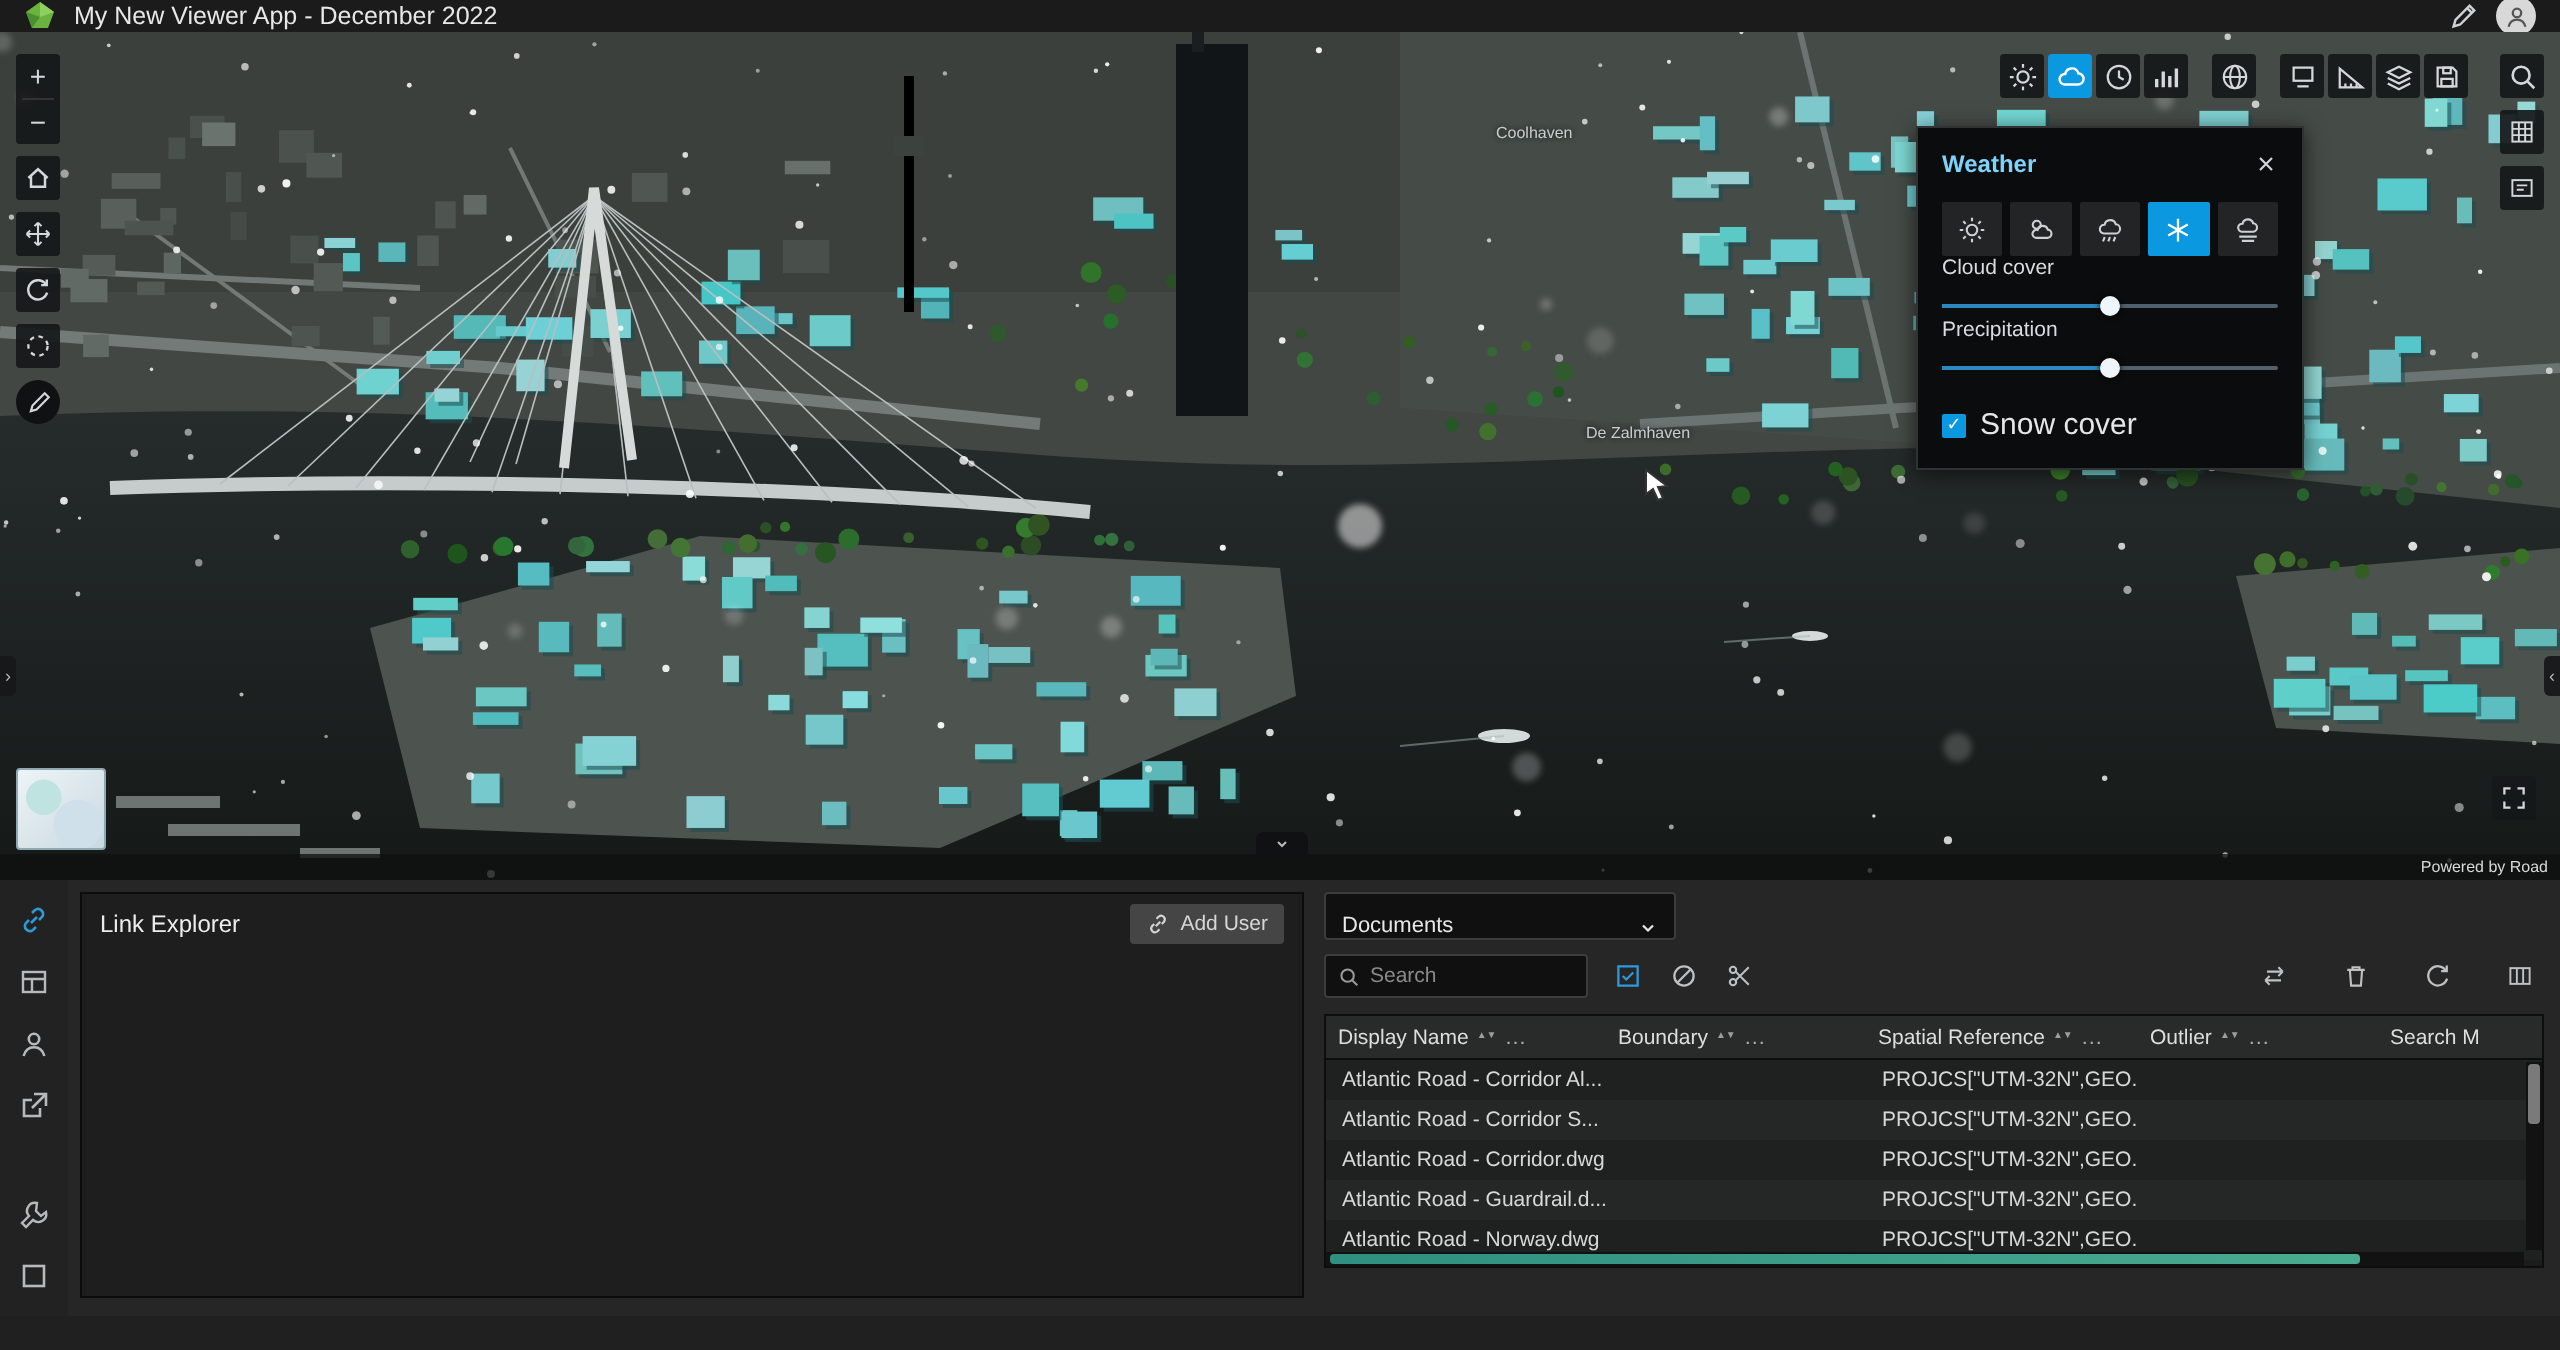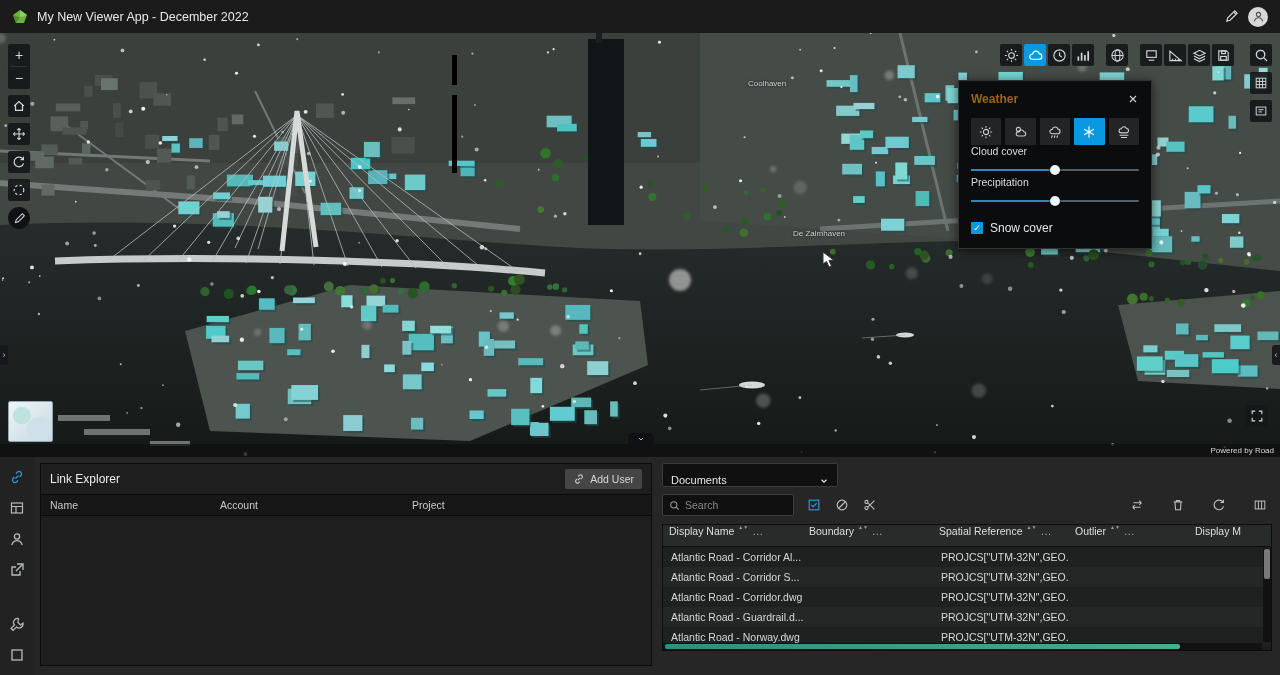--- a/index.html
+++ b/index.html
@@ -1,20 +1,20 @@
 <!DOCTYPE html>
 <html><head>
 <meta charset="utf-8">
 <style>
 *{box-sizing:border-box;margin:0;padding:0}
 html,body{width:1280px;height:675px}
 body{font-family:"Liberation Sans",sans-serif;background:#202020;overflow:hidden;color:#ddd}
 .app{position:relative;width:1280px;height:675px;display:flex;flex-direction:column}
 
-.hdr{height:33px;background:#1b1b1b;display:flex;align-items:center;gap:9px;padding:0 12px;flex:none}
+.hdr{height:16px;background:#1b1b1b;display:flex;align-items:center;gap:9px;padding:0 12px;flex:none}
 .hdr .title{font-size:12.5px;color:#e8e8e8}
 .hdr .sp{flex:1}
 .icon-btn{display:flex;align-items:center;justify-content:center;color:#cfd3d5;cursor:pointer;background:none;border:none}
 .avatar{width:20px;height:20px;border-radius:50%;background:#d8d8d8;display:flex;align-items:center;justify-content:center;color:#555}
 
 .map{position:relative;height:424px;flex:none;background:#3c413e;overflow:hidden}
 .map svg.scene{position:absolute;inset:0;cursor:crosshair}
 .map-label{position:absolute;font-size:8px;color:#dde4e8;text-shadow:0 0 3px #000;opacity:.85;pointer-events:none}
 .left-tools{position:absolute;left:8px;top:11px;display:flex;flex-direction:column;gap:6px}
 .zoomgrp{width:22px;background:rgba(22,24,25,.92);border-radius:2px;display:flex;flex-direction:column}
@@ -33,32 +33,32 @@
  radial-gradient(circle at 30% 35%,#bfe3e0 0 22%,transparent 23%),
  radial-gradient(circle at 70% 70%,#cfe0ea 0 30%,transparent 31%),
  linear-gradient(140deg,#eef4f6,#c8d9e2)}
 .collapse{position:absolute;left:628px;bottom:13px;width:26px;height:11px;background:#101112;border-radius:4px 4px 0 0;display:flex;align-items:center;justify-content:center;color:#bbb;cursor:pointer}
 .attrib{position:absolute;left:0;right:0;bottom:0;height:13px;background:rgba(15,16,16,.78);display:flex;align-items:center;justify-content:flex-end;overflow:hidden;font-size:8px;color:#c2c2c2;padding:0 6px;white-space:nowrap}
 .attrib .pw{margin-left:8px;color:#d8d8d8}
 .cursor{position:absolute;left:822px;top:218px;pointer-events:none}
 
 .wpanel{position:absolute;top:47px;right:128px;width:194px;background:#0b0c0d;border:1px solid #303234;box-shadow:0 2px 10px rgba(0,0,0,.6);padding:11px 12px 13px;z-index:5}
 .wpanel .trow{display:flex;align-items:center}
-.wpanel .wtitle{font-size:12px;font-weight:bold;color:#a16207;flex:1}
+.wpanel .wtitle{font-size:12px;font-weight:bold;color:#7dd3fc;flex:1}
 .modes{display:flex;gap:4px;margin-top:12px}
 .wbtn{flex:1;height:27px;background:#232425;border:none;color:#ccd1d3;display:flex;align-items:center;justify-content:center;cursor:pointer;border-radius:1px}
 .wbtn.active{background:#0a98e0;color:#fff}
 .wlabel{font-size:10.5px;color:#d9dcde;margin-top:0}
 .slider{position:relative;height:12px;margin-top:7px;cursor:pointer}
 .sl-track{position:absolute;top:5px;left:0;right:0;height:2px;background:#50606c;border-radius:1px}
 .sl-fill{position:absolute;top:5px;left:0;height:2px;background:#2e88c0}
 .sl-thumb{position:absolute;top:1px;width:10px;height:10px;border-radius:50%;background:#eef6fb;transform:translateX(-50%);box-shadow:0 0 3px #000}
 .chkrow{display:flex;align-items:center;gap:7px;margin-top:14px;cursor:pointer}
 .chk{width:12px;height:12px;background:#0a98e0;border-radius:1px;display:flex;align-items:center;justify-content:center;color:#fff;font-size:9px;line-height:1}
-.chklabel{font-size:12px;color:#e4e6e8}
+.chklabel{font-size:15px;color:#e4e6e8}
 .clear-btn{margin-top:15px;width:100%;height:25px;background:none;border:1px solid #2f6f96;border-radius:2px;color:#3fa9e8;font-size:11px;cursor:pointer;font-family:inherit}
 
 .bottom{height:218px;background:#262626;display:flex;flex:none}
 .dock{width:34px;background:#222;display:flex;flex-direction:column;align-items:center;padding:9px 0;gap:9px}
 .dicon{width:22px;height:22px;display:flex;align-items:center;justify-content:center;color:#b7babc;cursor:pointer;background:none;border:none}
 .dicon.active{color:#2d9bd8}
 .dock .dsp{flex:1}
 .lx{width:612px;margin:6px 0 9px 6px;background:#1e1e1e;border:1px solid #0c0c0c;display:flex;flex-direction:column}
 .lx-hdr{height:30px;display:flex;align-items:center;padding:0 9px}
 .lx-title{font-size:12px;color:#ececec;flex:1}
@@ -72,21 +72,21 @@
 .dd .sp{flex:1}
 .ctrls{display:flex;align-items:center;margin-top:7px;height:22px}
 .search{width:132px;height:22px;background:#101010;border:1px solid #3c3c3c;border-radius:2px;display:flex;align-items:center;padding:0 6px;gap:5px}
 .search input{background:none;border:none;outline:none;color:#ddd;font-size:10.5px;width:90px;font-family:inherit}
 .search input::placeholder{color:#8a8a8a}
 .ctrls .mini{margin-left:11px}
 .ctrls .rgrp{margin-left:auto;display:flex;gap:13px;padding-right:4px}
 .mini{width:17px;height:17px;display:flex;align-items:center;justify-content:center;color:#bfc2c4;background:none;border:none;cursor:pointer}
 .tbl{margin-top:8px;background:#1b1c1c;border:1px solid #0d0d0d;position:relative;height:127px;overflow:hidden}
 .thead{height:22px;background:#292a2a;display:flex;font-size:10.5px;color:#dedede;border-bottom:1px solid #0d0d0d}
-.th{display:flex;align-items:flex-start;gap:4px;padding:0 6px;overflow:hidden;white-space:nowrap;flex:none;cursor:pointer}
+.th{display:flex;align-items:center;gap:4px;padding:0 6px;overflow:hidden;white-space:nowrap;flex:none;cursor:pointer}
 .sort{display:flex;flex-direction:column;font-size:5px;line-height:4.5px;color:#9d9d9d}
 .hdots{font-size:11px;color:#aaa;cursor:pointer}
 .trow2{height:20px;display:flex;align-items:center;font-size:10.5px;color:#d8d8d8;cursor:pointer}
 .trow2:nth-child(odd){background:#1f2020}
 .trow2:nth-child(even){background:#252626}
 .td{padding:0 8px;overflow:hidden;white-space:nowrap;flex:none}
 .c0{width:140px}.c1{width:130px}.c2{width:136px}.c3{width:120px}.c4{width:76px}
 .vsb{position:absolute;top:23px;right:0;width:8px;bottom:8px;background:#121212}
 .vsb .th2{position:absolute;top:1px;left:1px;right:1px;height:30px;background:#7a7a7a;border-radius:2px}
 .hsb{position:absolute;left:0;right:9px;bottom:0;height:7px;background:#121212}
@@ -1043,25 +1043,20 @@
         <span class="lx-title">Link Explorer</span>
         <button class="addlinks">
           <svg class="i" width="12" height="12" viewBox="0 0 16 16" fill="none" stroke="currentColor" stroke-width="1.4">
               <path d="M6.5,9.5l3-3"></path>
               <path d="M7,4.5l1.5-1.5a2.5,2.5 0 0 1 3.5,3.5L10.5,8"></path>
               <path d="M9,11.5l-1.5,1.5a2.5,2.5 0 0 1 -3.5,-3.5L5.5,8"></path>
             </svg>
           <span>Add User</span>
         </button>
       </div>
-      <div class="lx-cols">
-        <div style="width:170px">Name</div>
-        <div style="width:192px">Account</div>
-        <div style="width:180px">Project</div>
-      </div>
     </section>
 
     <section class="docs">
       <div class="dd">
         <span>Documents</span>
         <span class="sp"></span>
         <svg class="i" width="10" height="10" viewBox="0 0 16 16" fill="none" stroke="currentColor" stroke-width="1.8">
             <path d="M4,6l4,4 4-4"></path>
           </svg>
       </div>
@@ -1134,21 +1129,21 @@
               <span>Spatial Reference</span>
               <span class="sort">▲▼</span>
               <span class="hdots">…</span>
             </div>
           <div class="th c3">
               <span>Outlier</span>
               <span class="sort">▲▼</span>
               <span class="hdots">…</span>
             </div>
           <div class="th c4">
-              <span>Display M</span>
+              <span>Search M</span>
             </div>
         </div>
         <div>
           <div class="trow2">
               <span class="td c0">Atlantic Road - Corridor Al...</span>
               <span class="td c1"></span>
               <span class="td c2">PROJCS["UTM-32N",GEO...</span>
               <span class="td c3"></span>
               <span class="td c4"></span>
             </div>

